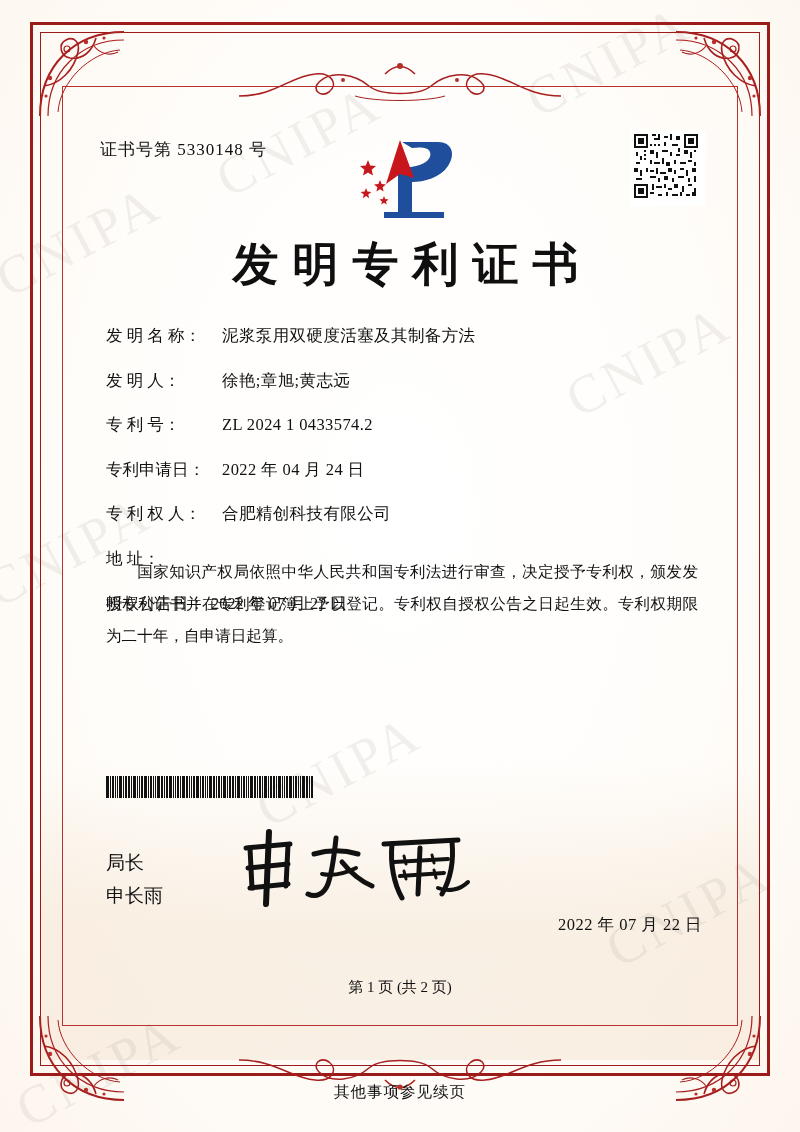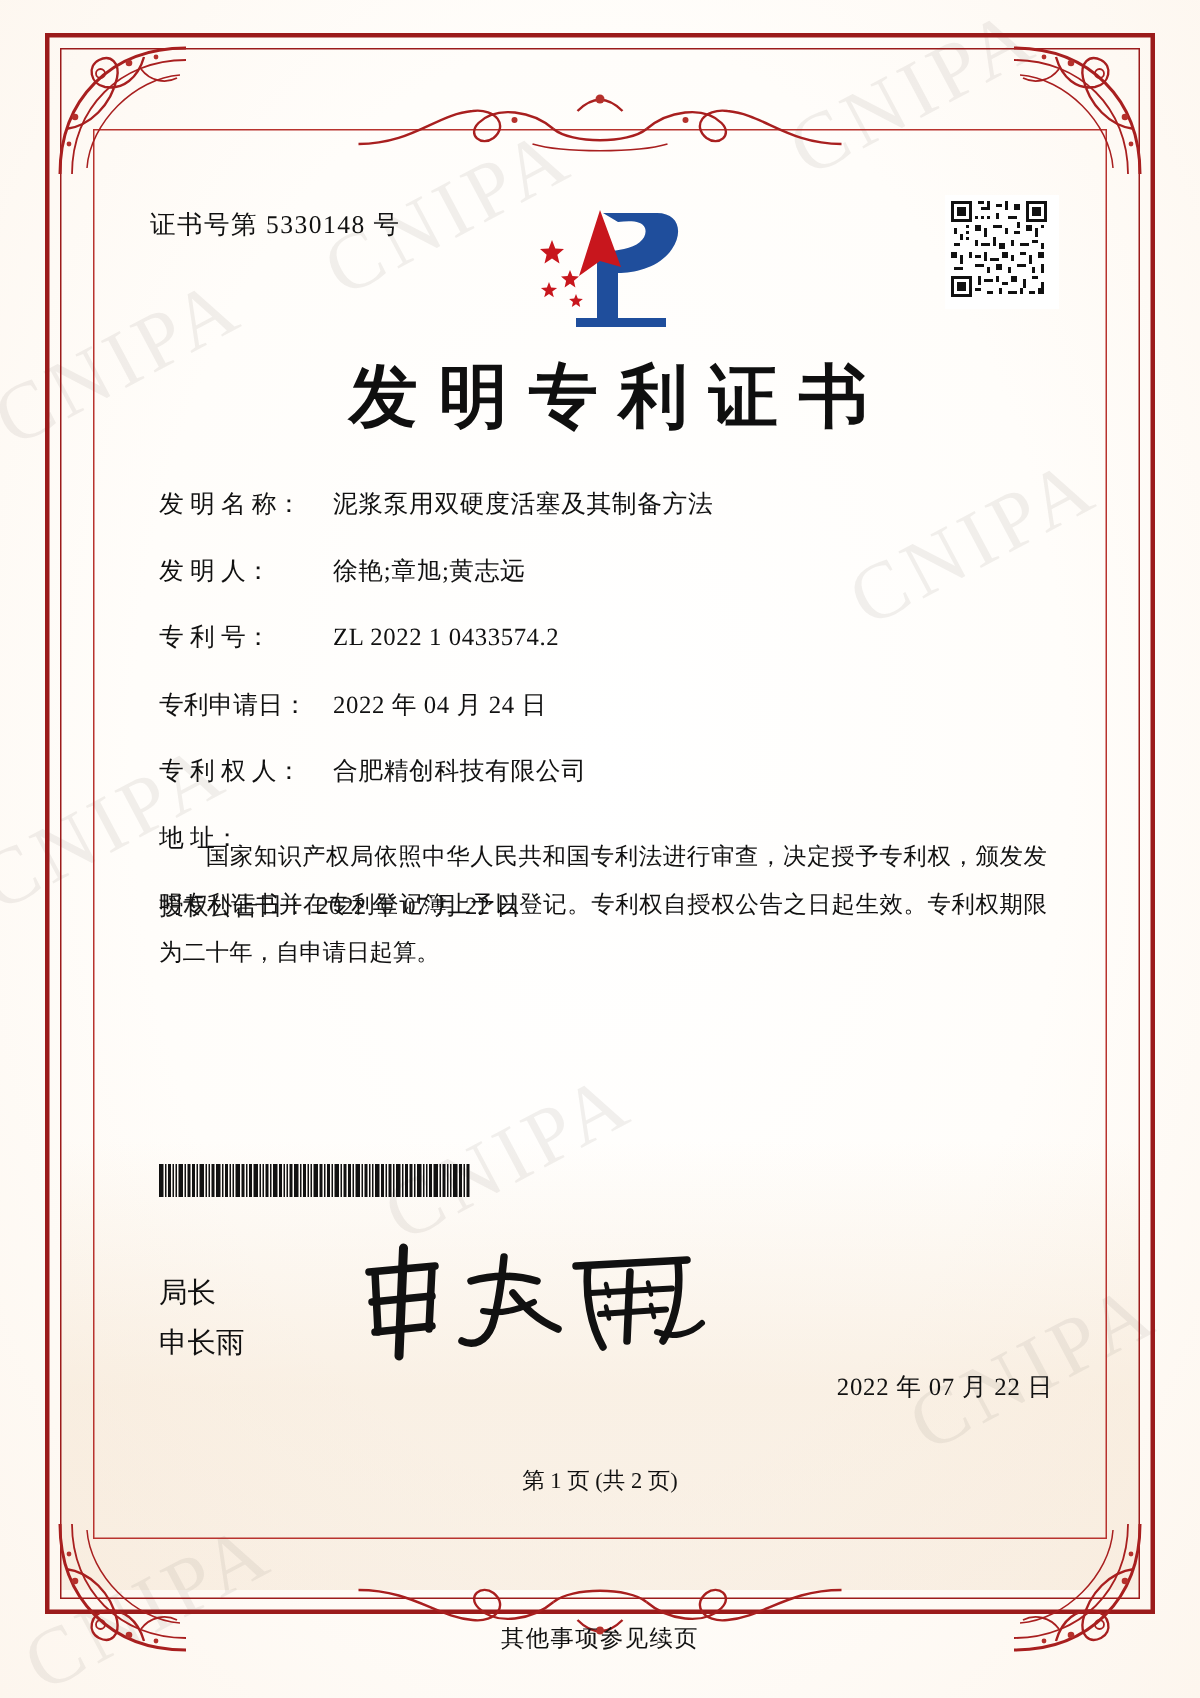--- a/index.html
+++ b/index.html
@@ -530,21 +530,21 @@
         <div class="f-value">泥浆泵用双硬度活塞及其制备方法</div>
       </div>
 
       <div class="field-row">
         <div class="f-label">发 明 人：</div>
         <div class="f-value">徐艳;章旭;黄志远</div>
       </div>
 
       <div class="field-row">
         <div class="f-label">专 利 号：</div>
-        <div class="f-value">ZL 2022 1 0433574.2</div>
+        <div class="f-value">ZL 2024 1 0433574.2</div>
       </div>
 
       <div class="field-row">
         <div class="f-label">专利申请日：</div>
         <div class="f-value">2022 年 04 月 24 日</div>
       </div>
 
       <div class="field-row">
         <div class="f-label">专 利 权 人：</div>
         <div class="f-value">合肥精创科技有限公司</div>

